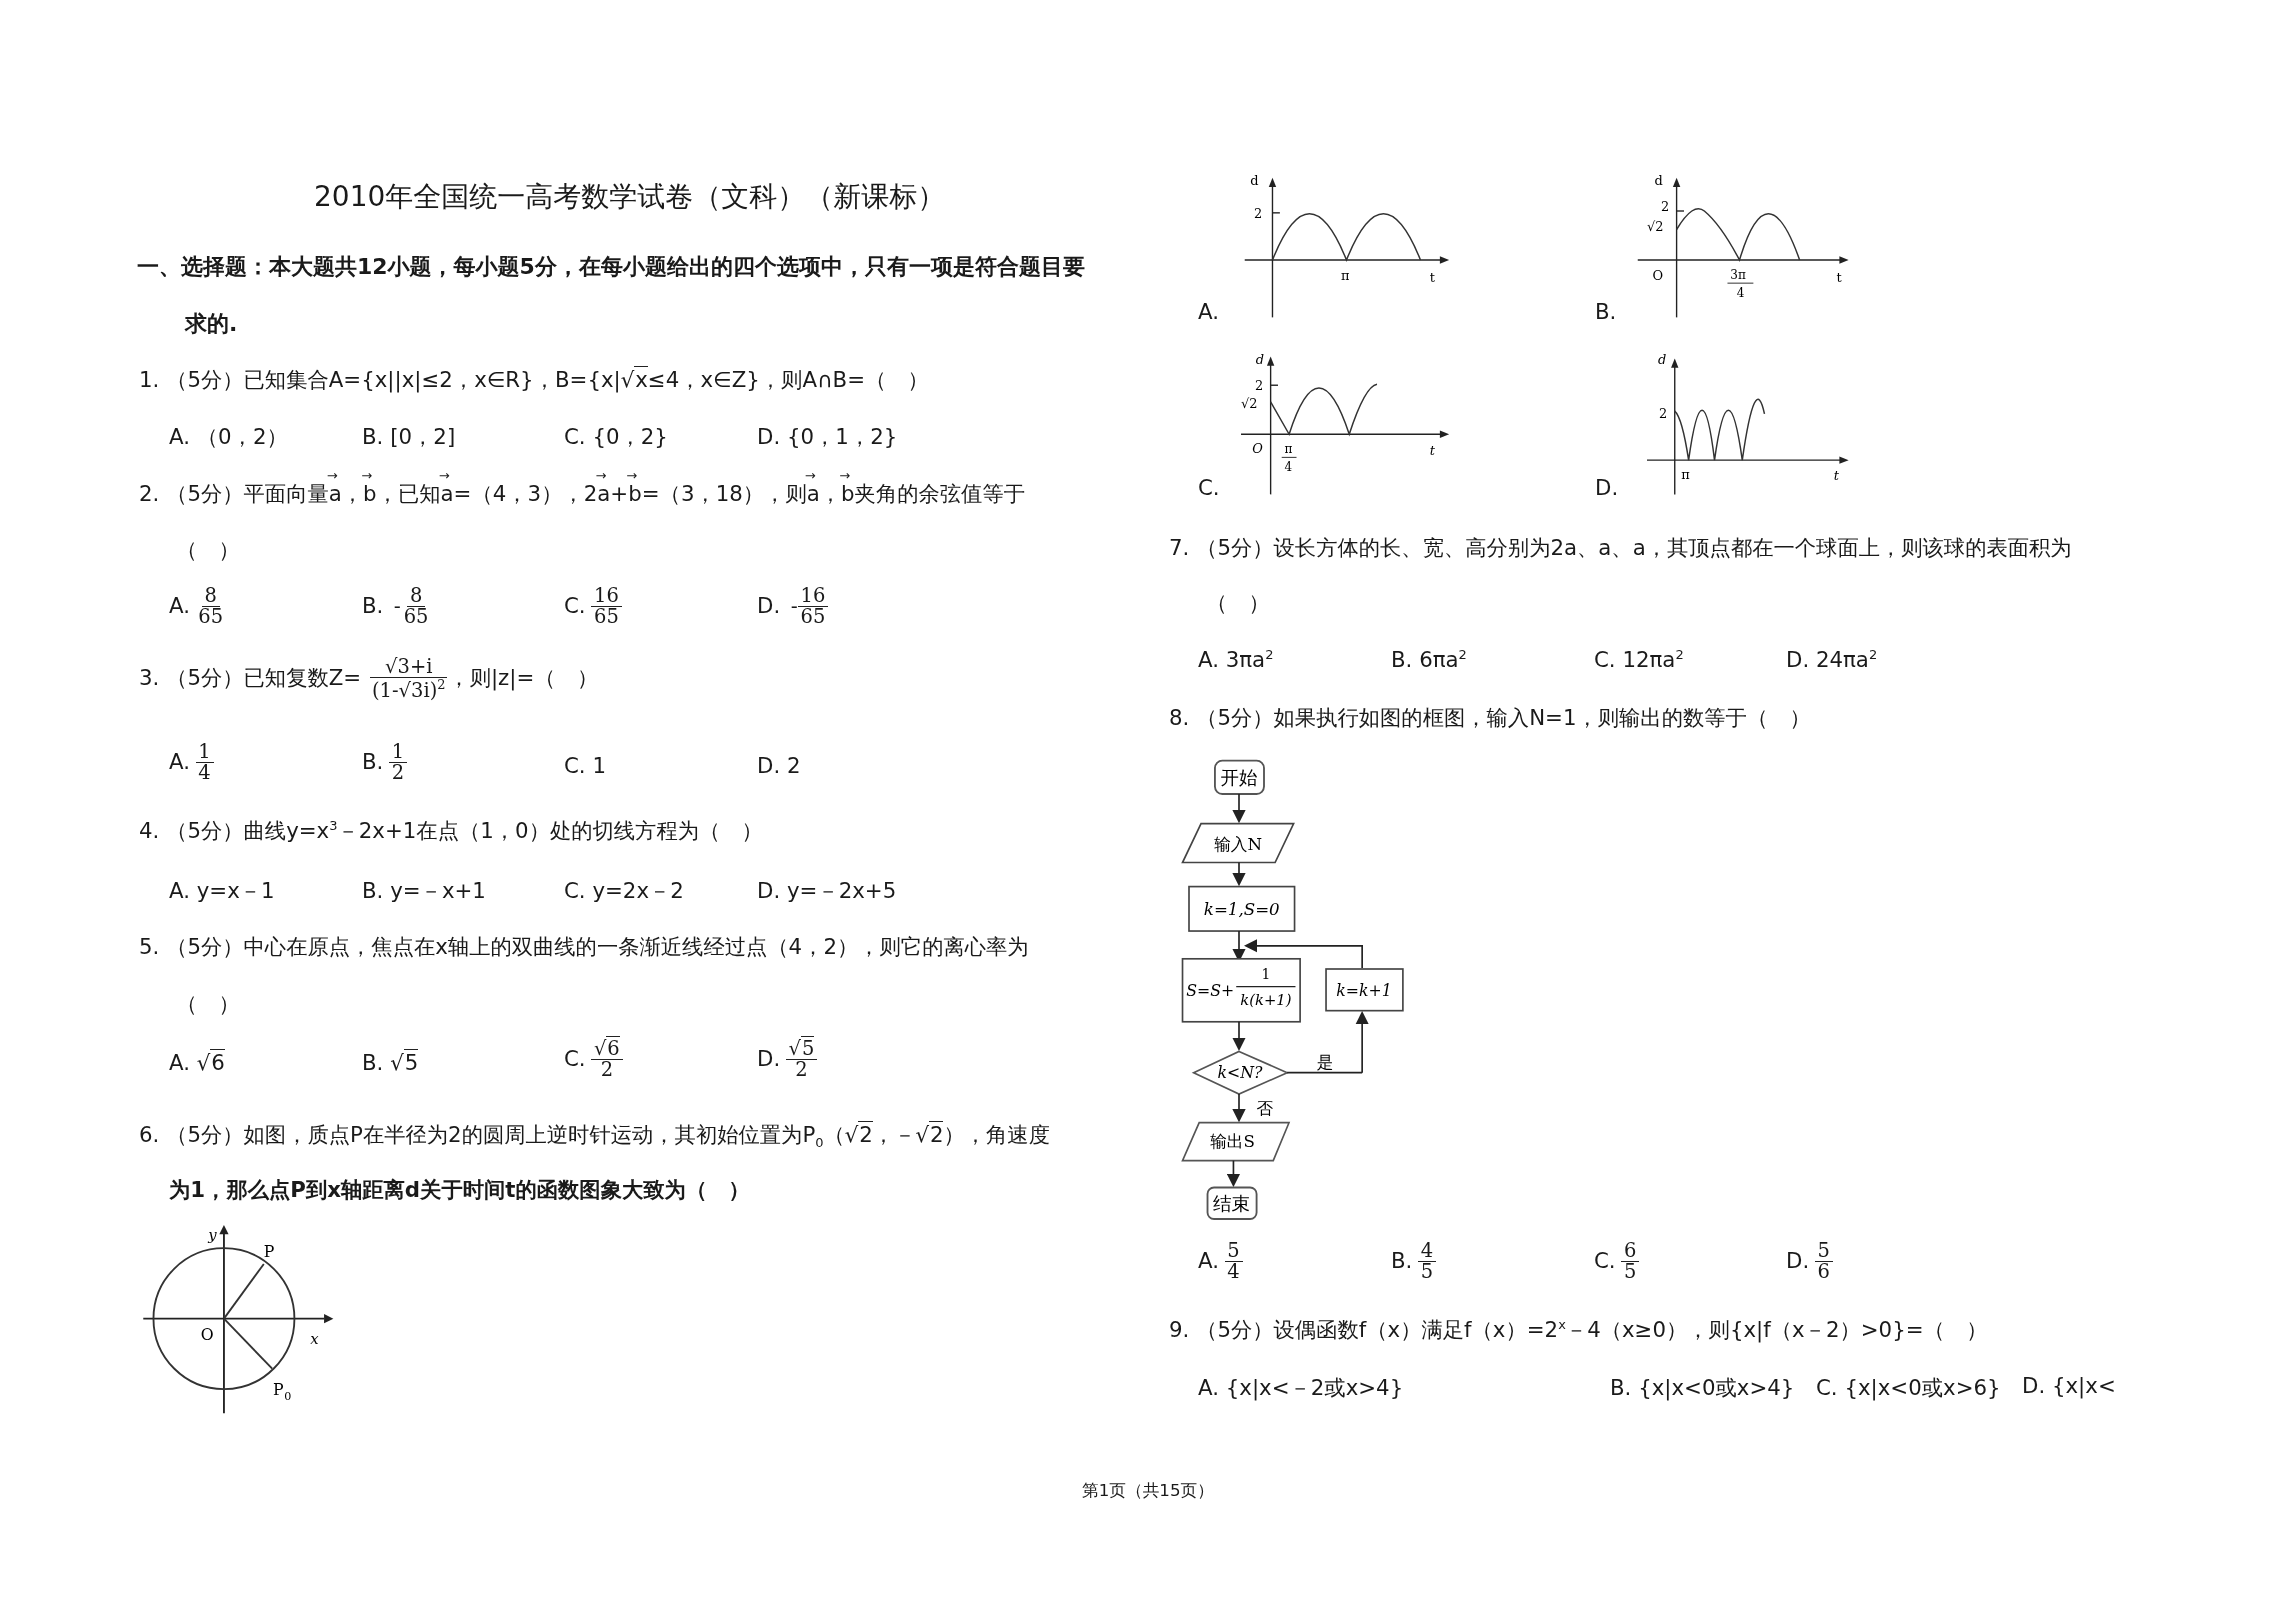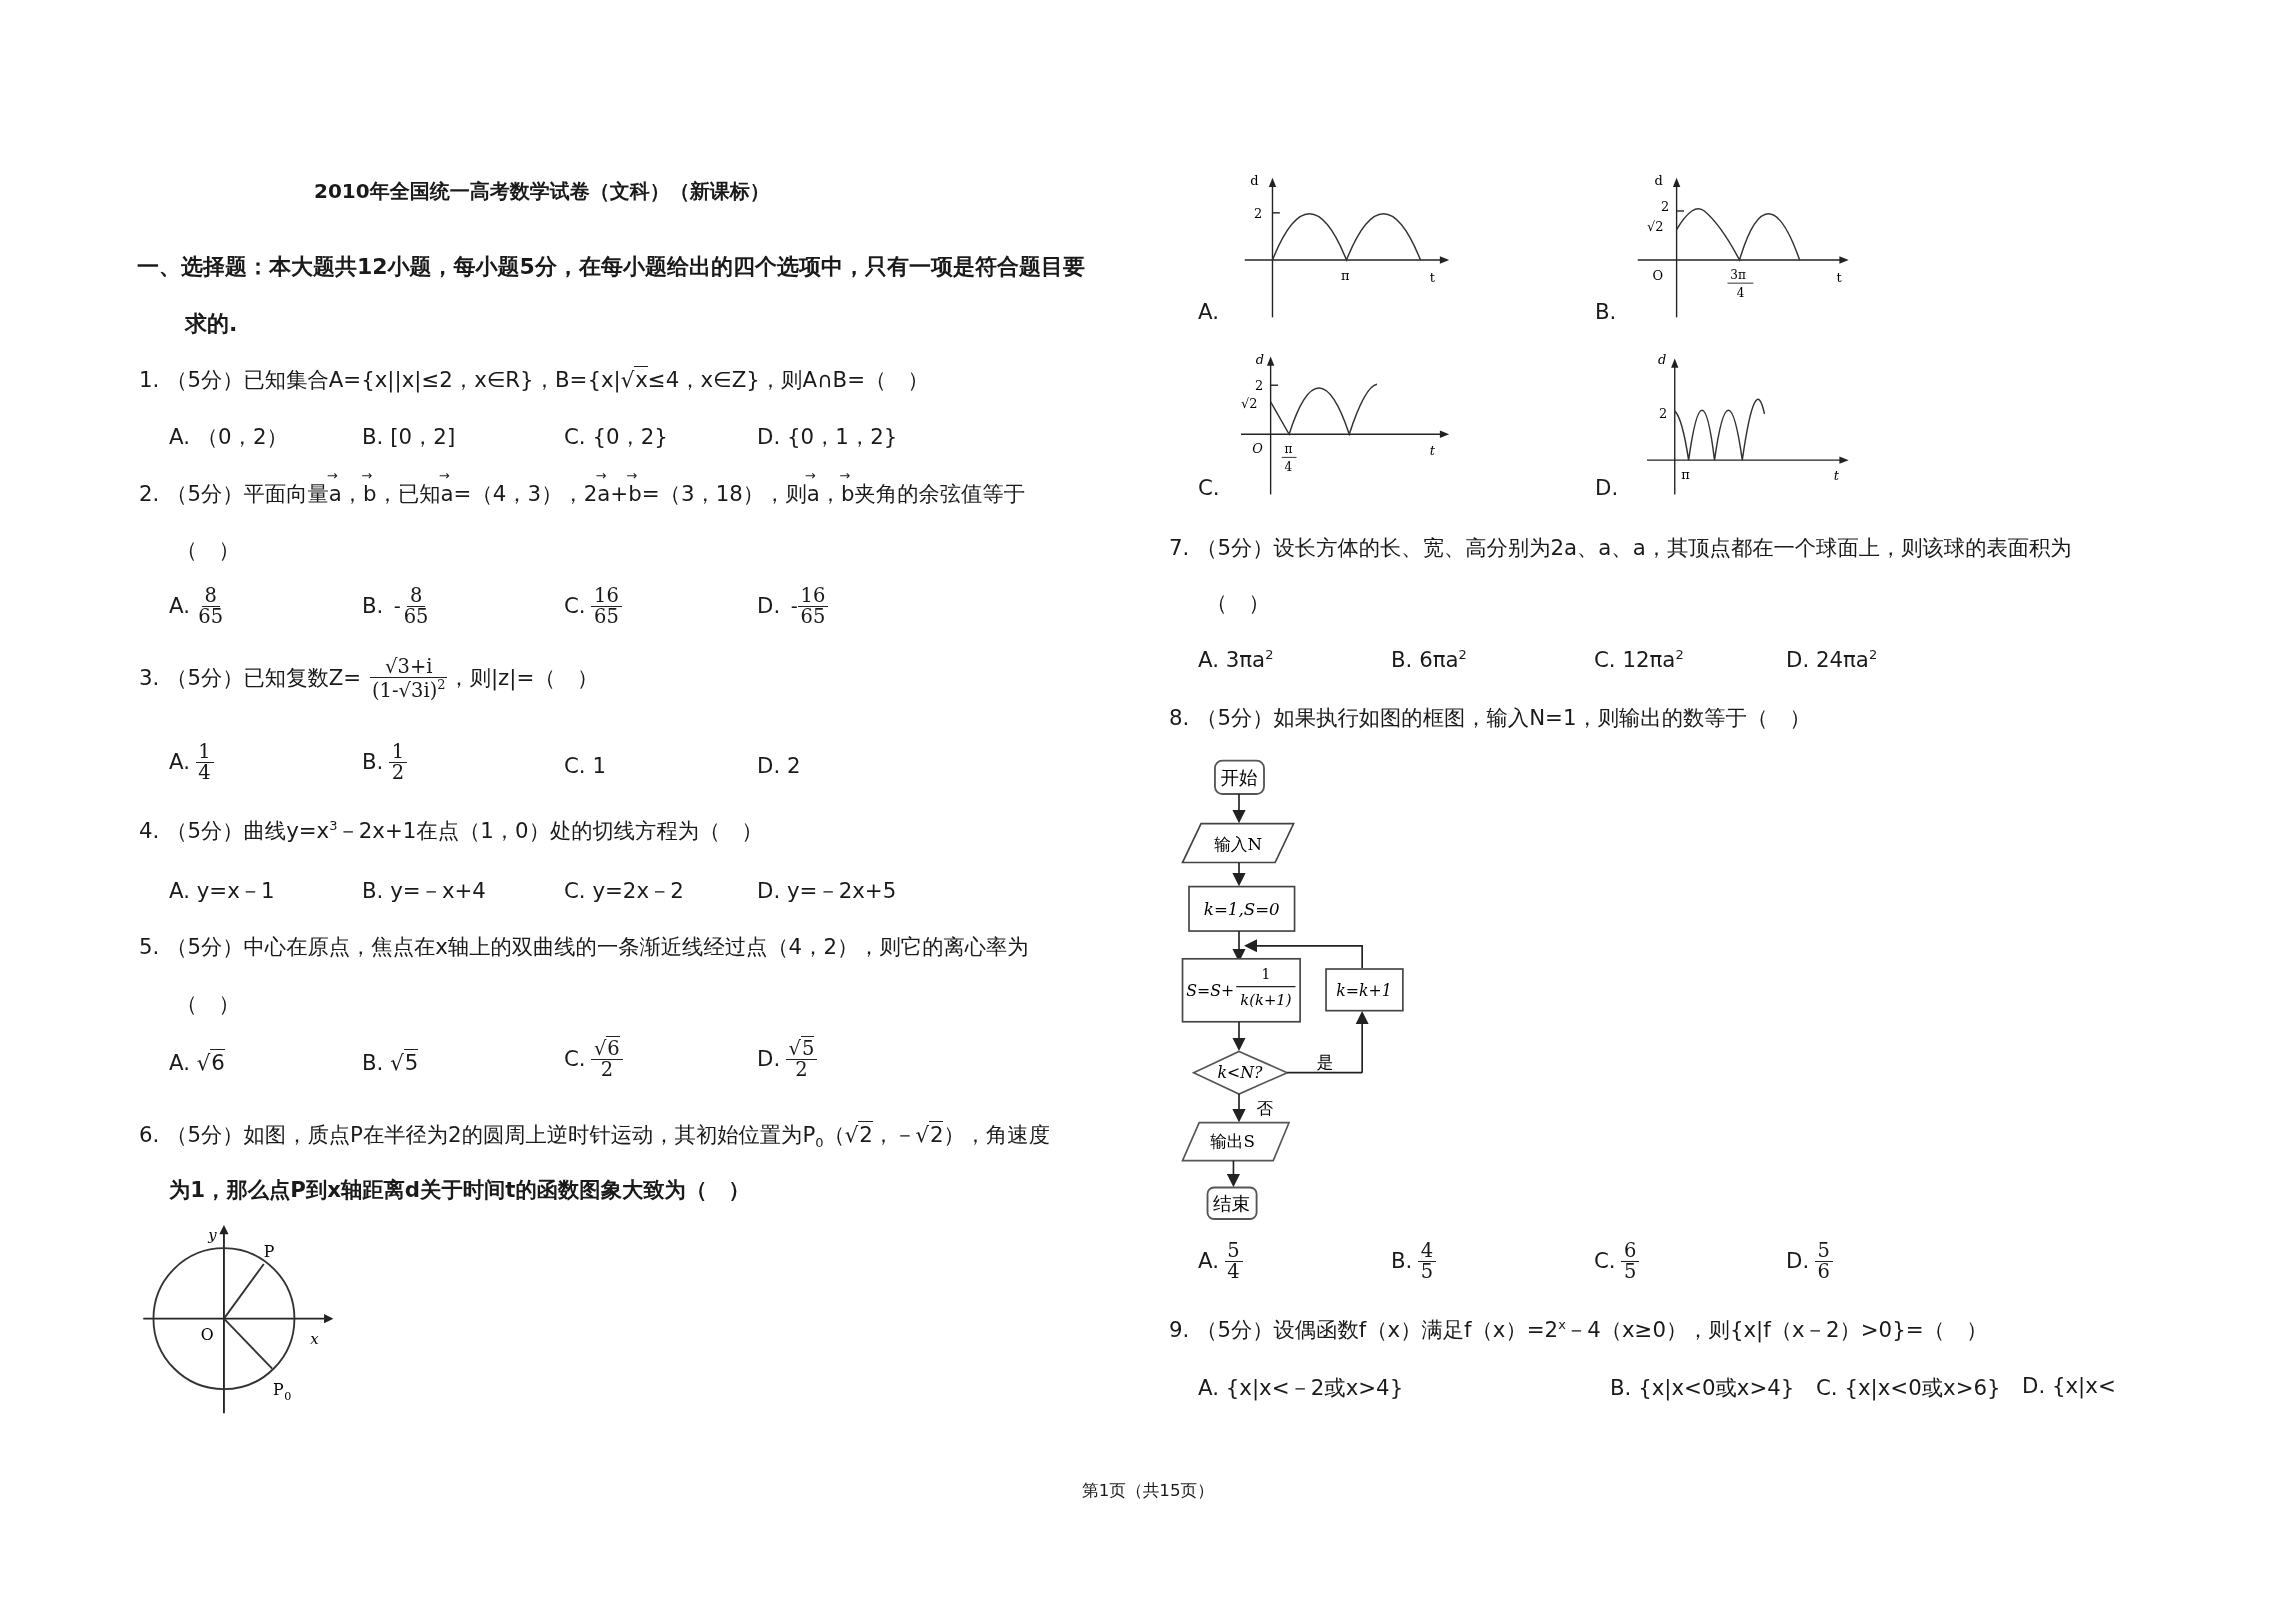--- a/index.html
+++ b/index.html
@@ -1,19 +1,19 @@
 <!DOCTYPE html>
 <html style="font-size:15px"><head>
 <meta charset="utf-8">
 <style>
   html, body { margin: 0; padding: 0; background: #ffffff; }
   body { width: 2296px; height: 1622px; position: relative; overflow: hidden;
          font-family: "DejaVu Sans", "Liberation Sans", sans-serif; color: #1a1a1a; }
   .abs { position: absolute; white-space: nowrap; }
-  .title { font-size: 20px; font-weight: bold; letter-spacing: 0px; }
+  .title { font-size: 28px; font-weight: normal; letter-spacing: 0px; }
   .section { font-size: 22px; font-weight: bold; }
   .q { font-size: 21.3px; }
   .opt { font-size: 21.3px; }
   .frac { display: inline-flex; flex-direction: column; align-items: center; vertical-align: middle;
           font-family: "DejaVu Serif", serif; font-size: 19.5px; line-height: 1.05; margin-left: 5.6px; }
   .frac .num { padding: 0 2.8px; border-bottom: 1.4px solid #222; }
   .frac .den { padding: 0 2.8px; }
   .neg { font-size: 19.5px; vertical-align: middle; margin-left: 3.7px; margin-right: -5.6px; }
   .sqrt { border-top: 1.4px solid #222; padding-left: 0.9px; }
   .vec { position: relative; display: inline-block; }
@@ -78,21 +78,21 @@
       <span class="den">2</span>
     </span></div>
 <div class="abs opt" style="left:564px; top:753px;"><span>C.</span> <span>1</span></div>
 <div class="abs opt" style="left:757px; top:753px;"><span>D.</span> <span>2</span></div>
 
 <div class="abs q" style="left:139px; top:816px;">
   <span>4.</span>
   <span>（5分）</span><span>曲线y=x</span><span class="sup">3</span><span>－2x+1在点（1，0）处的切线方程为（　）</span>
 </div>
 <div class="abs opt" style="left:169px; top:876px;"><span>A.</span> <span>y=x－1</span></div>
-<div class="abs opt" style="left:362px; top:876px;"><span>B.</span> <span>y=－x+4</span></div>
+<div class="abs opt" style="left:362px; top:876px;"><span>B.</span> <span>y=－x+1</span></div>
 <div class="abs opt" style="left:564px; top:876px;"><span>C.</span> <span>y=2x－2</span></div>
 <div class="abs opt" style="left:757px; top:876px;"><span>D.</span> <span>y=－2x+5</span></div>
 
 <div class="abs q" style="left:139px; top:932px;">
   <span>5.</span>
   <span>（5分）</span><span>中心在原点，焦点在x轴上的双曲线的一条渐近线经过点（4，2），则它的离心率为</span>
 </div>
 <div class="abs q" style="left:176px; top:989px;">（　）</div>
 <div class="abs opt" style="left:169px; top:1050px;"><span>A.</span> <span>√</span><span class="sqrt">6</span></div>
 <div class="abs opt" style="left:362px; top:1050px;"><span>B.</span> <span>√</span><span class="sqrt">5</span></div>

